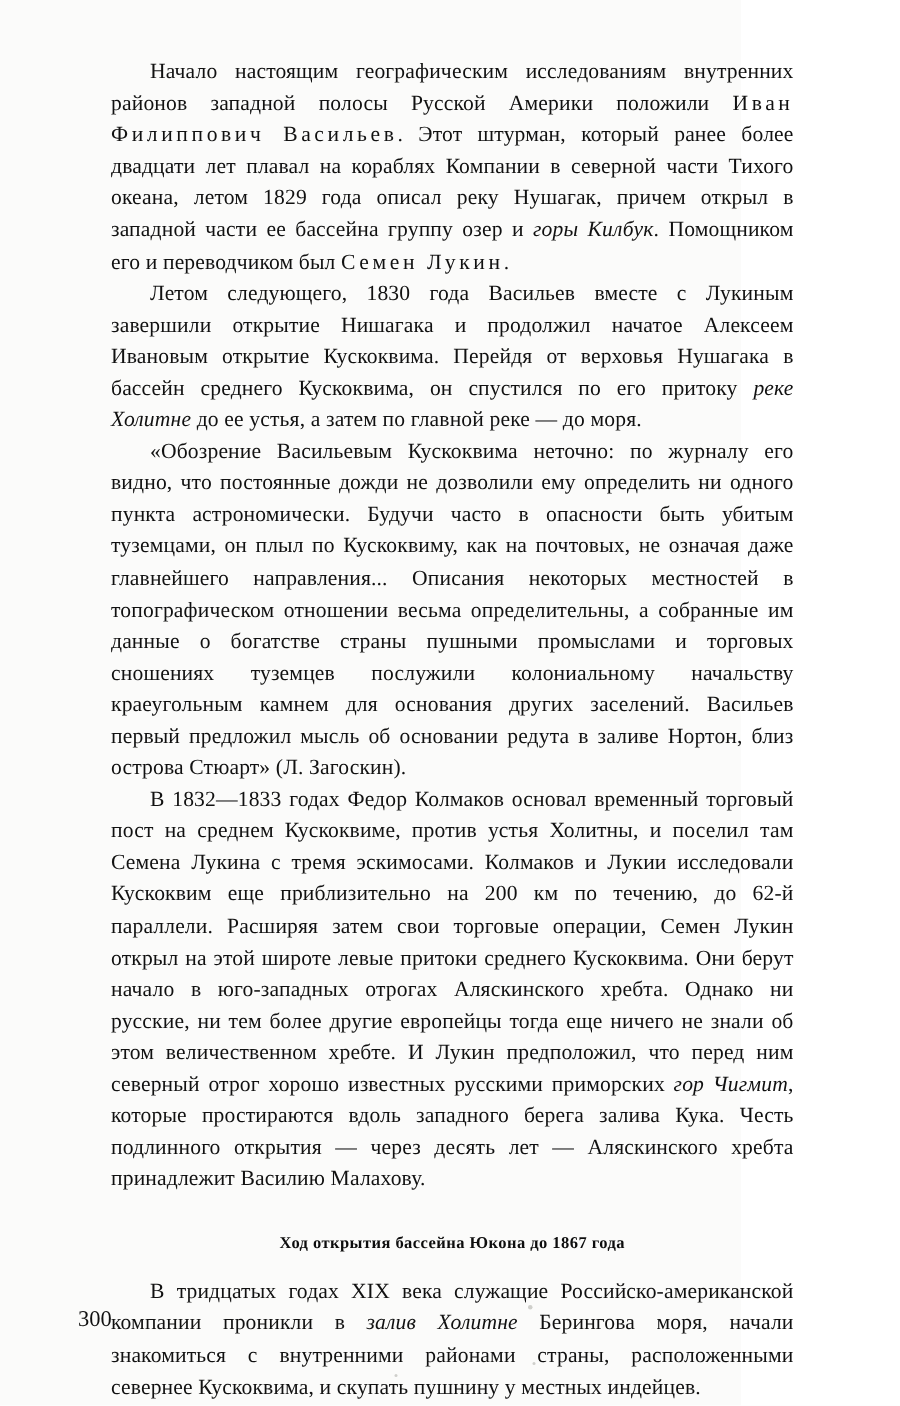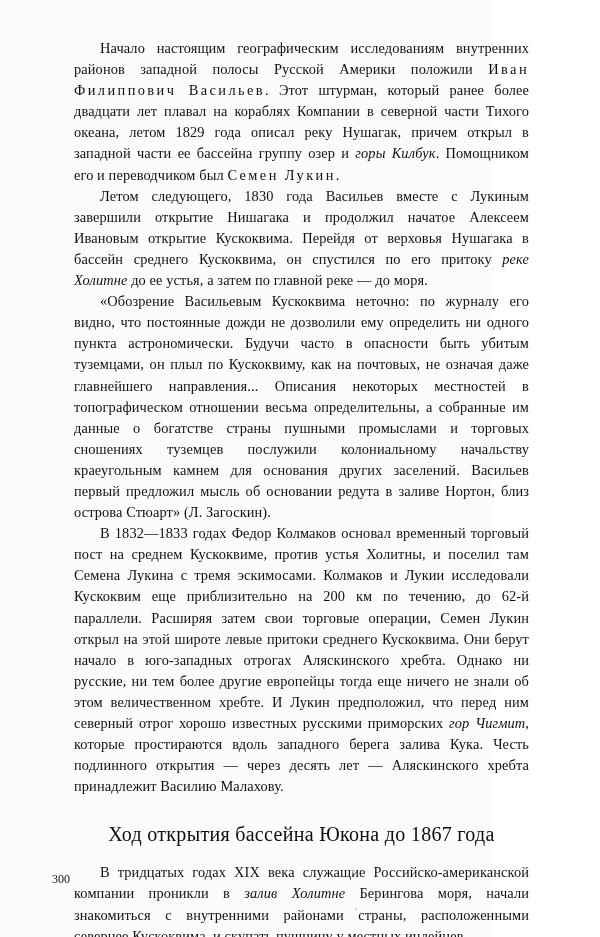--- a/index.html
+++ b/index.html
@@ -41,31 +41,31 @@
     margin-top: 0px;
     font-family: Liberation Serif, serif;
   }
   .sp {
     letter-spacing: 2.4px;
   }
   .it {
     font-style: italic;
   }
   h2.section-title {
-    font-size: 20px;
-    font-weight: normal;
+    font-size: 11px;
+    font-weight: bold;
     text-align: center;
     margin: 26px 0 16px 0;
     letter-spacing: 0.3px;
   }
   .page-number {
     position: absolute;
     left: 52px;
     top: 872px;
-    font-size: 12px;
+    font-size: 15px;
     color: #111;
   }
   .speck {
     position: absolute;
     background: #cfcfcb;
     border-radius: 50%;
   }
 </style>
 </head>
 <body>

